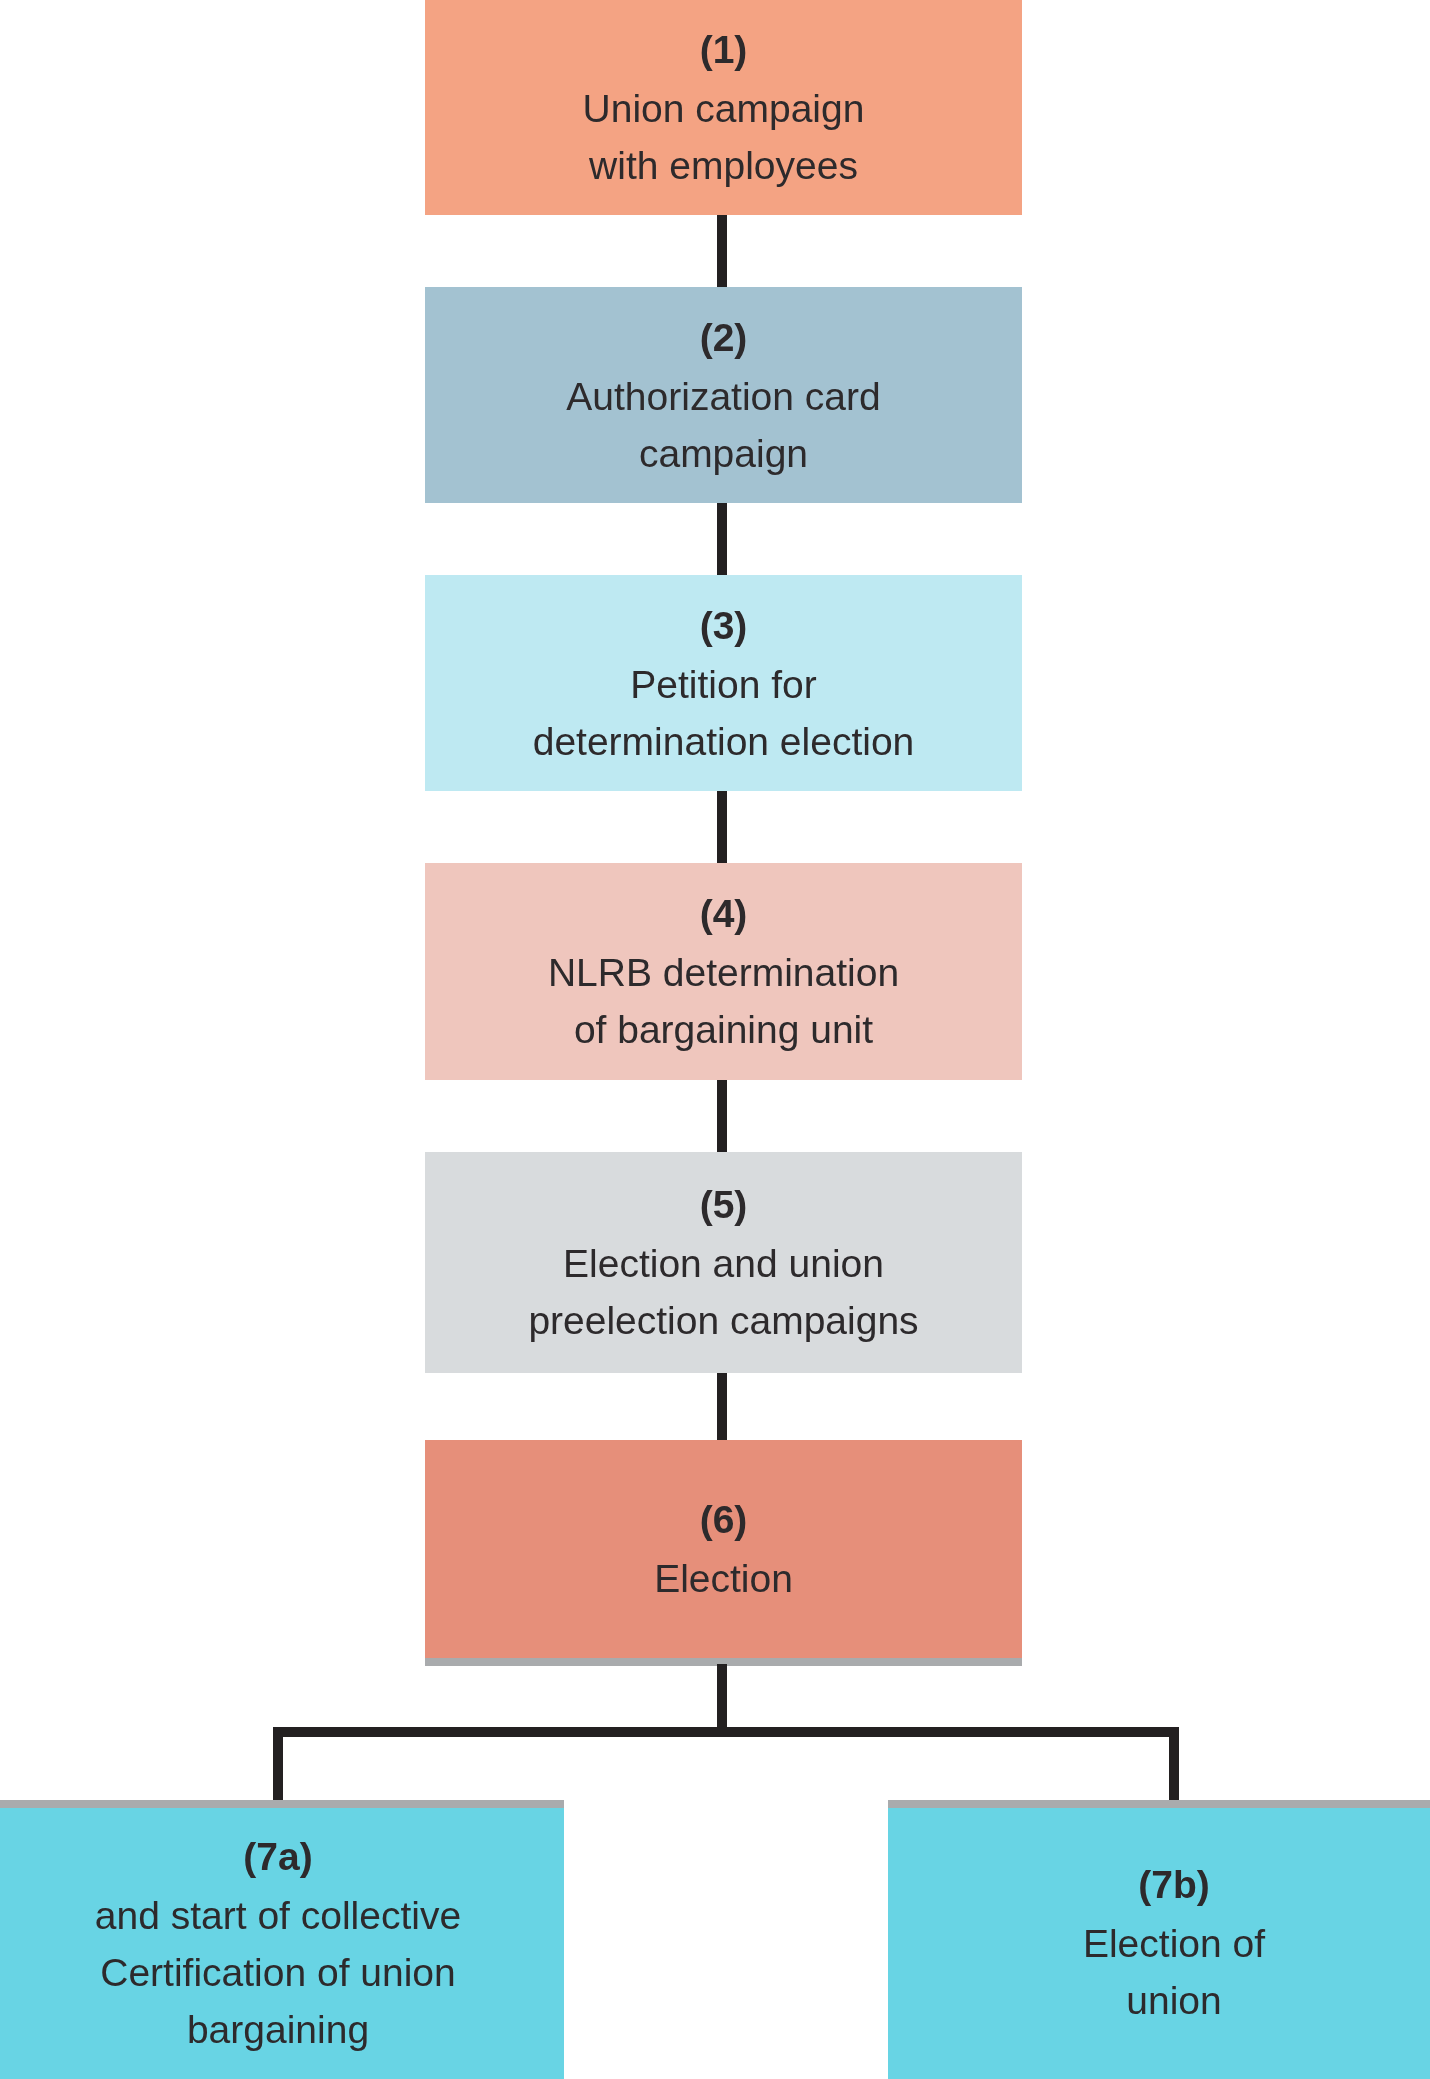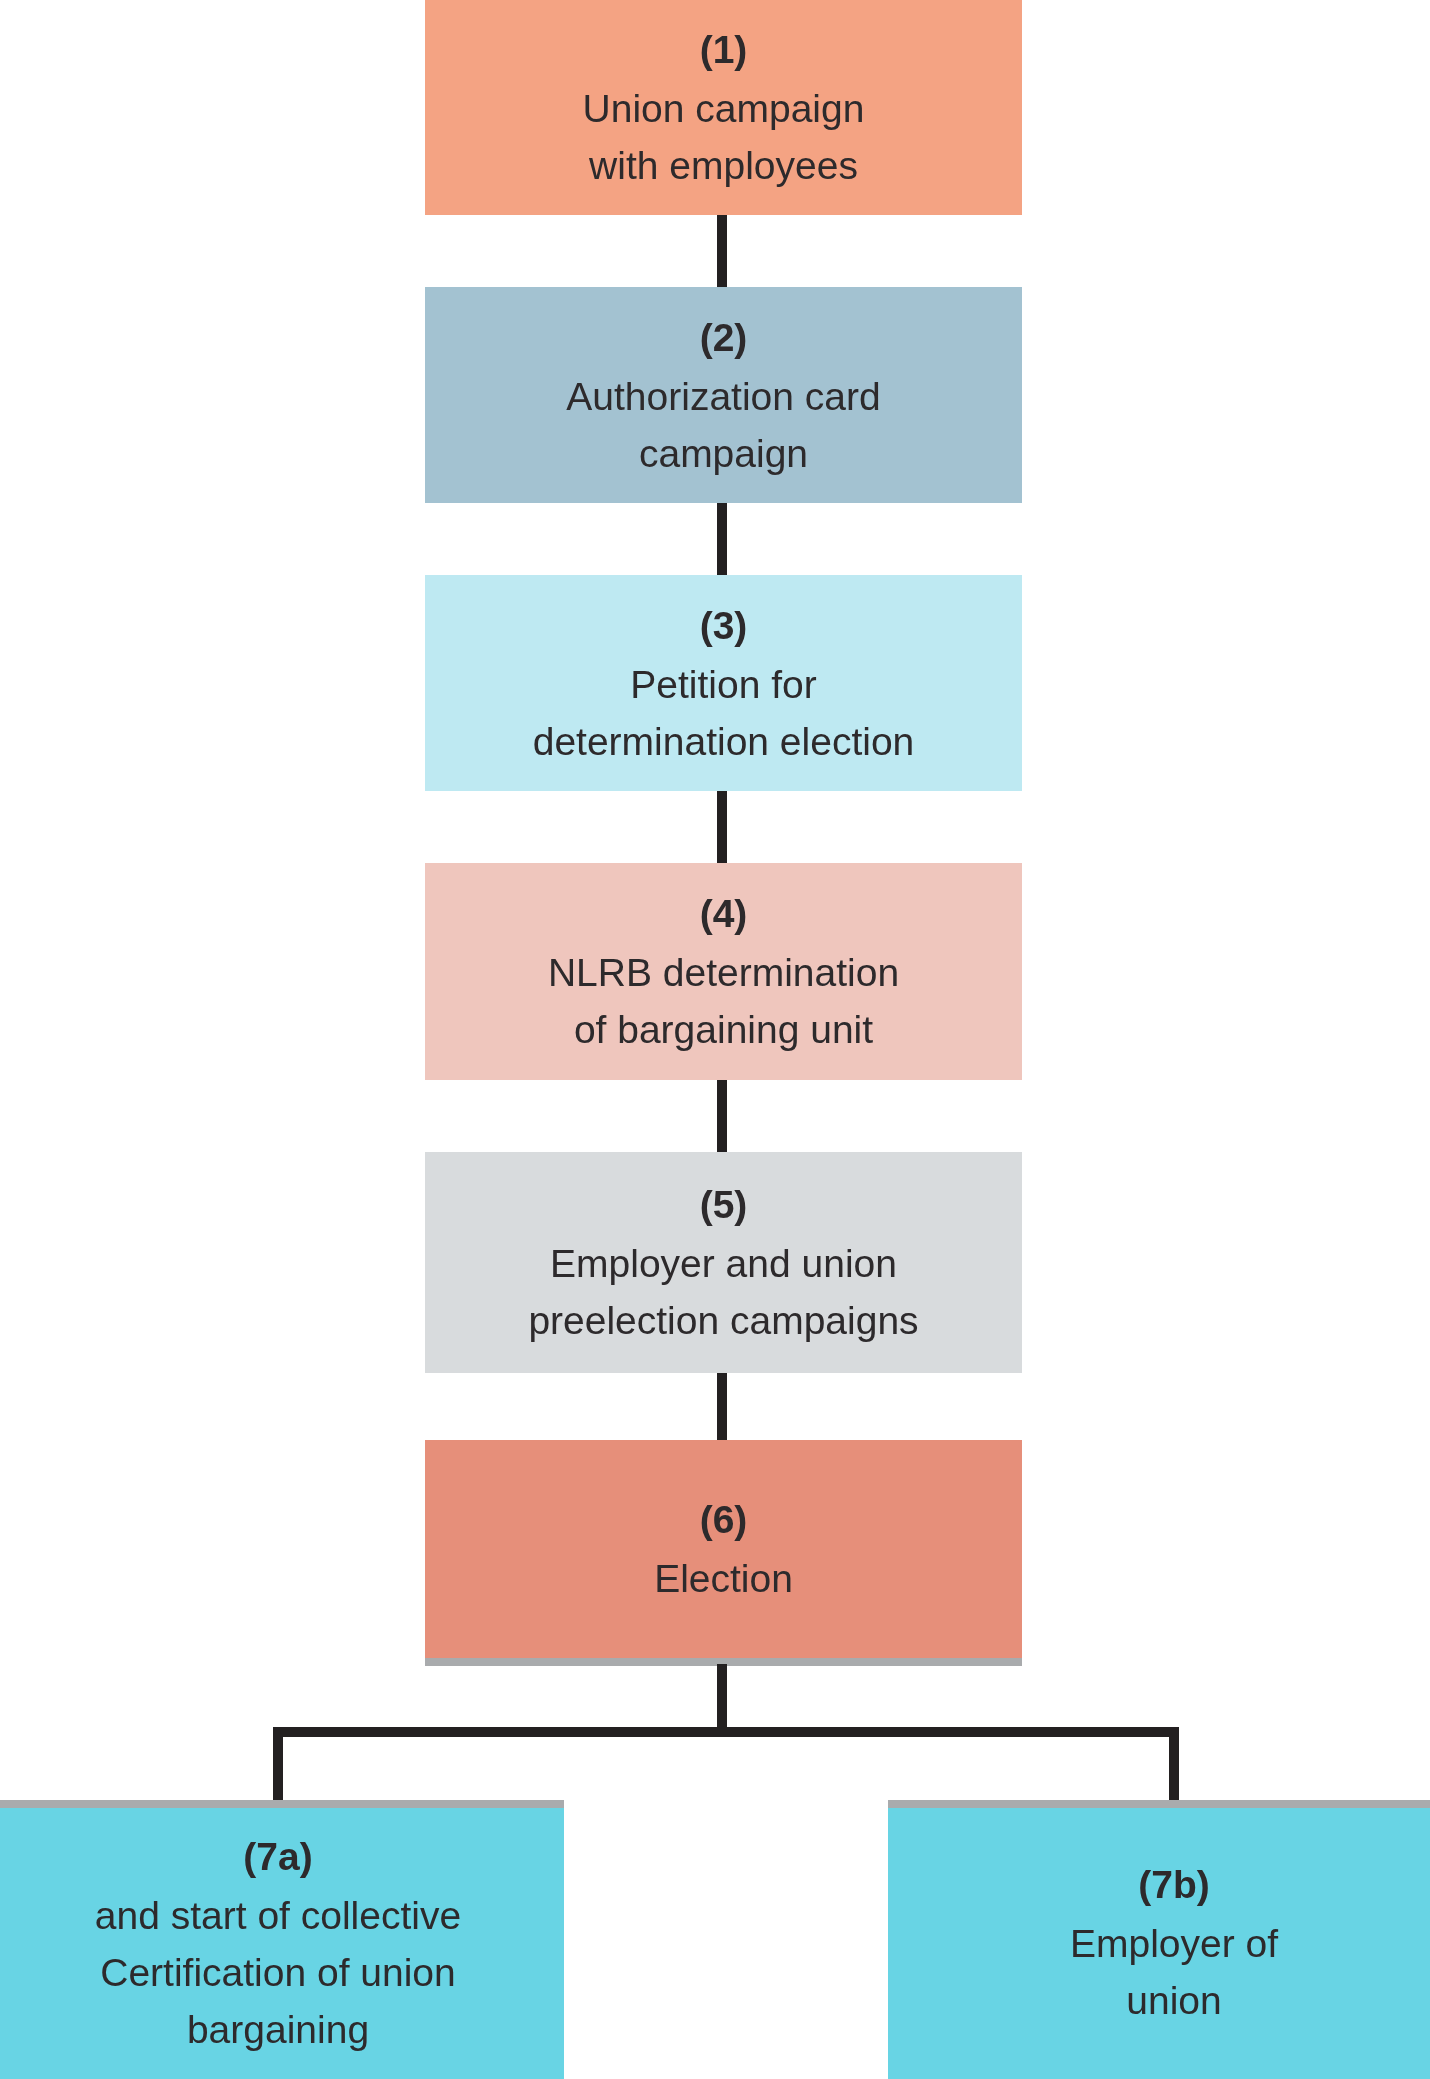--- a/index.html
+++ b/index.html
@@ -97,21 +97,21 @@
   <div class="box" id="box4" style="background-color: rgb(239, 198, 189);">
     <div class="num">(4)</div>
     <div class="line">NLRB determination</div>
     <div class="line">of bargaining unit</div>
   </div>
 
   <div class="conn" id="conn-4-5"></div>
 
   <div class="box" id="box5" style="background-color: rgb(216, 219, 221);">
     <div class="num">(5)</div>
-    <div class="line">Employer and union</div>
+    <div class="line">Election and union</div>
     <div class="line">preelection campaigns</div>
   </div>
 
   <div class="conn" id="conn-5-6"></div>
 
   <div class="box" id="box6" style="background-color: rgb(230, 143, 122);">
     <div class="num">(6)</div>
     <div class="line">Election</div>
   </div>
 
@@ -122,17 +122,17 @@
 
   <div class="box" id="box7a" style="background-color: rgb(104, 212, 228);">
     <div class="num">(7a)</div>
     <div class="line">and start of collective</div>
     <div class="line">Certification of union</div>
     <div class="line">bargaining</div>
   </div>
 
   <div class="box" id="box7b" style="background-color: rgb(104, 212, 228);">
     <div class="num">(7b)</div>
-    <div class="line">Employer of</div>
+    <div class="line">Election of</div>
     <div class="line">union</div>
   </div>
 
 </div>
 
 </body></html>

